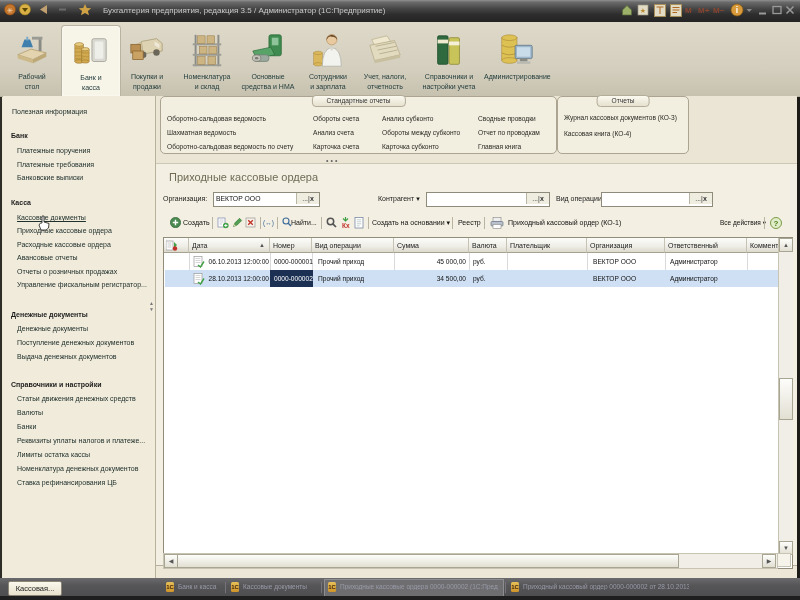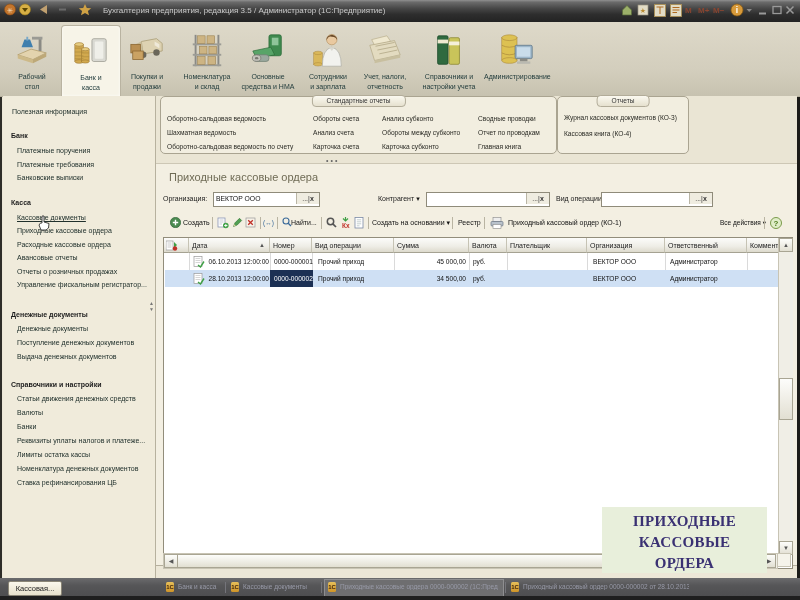--- a/index.html
+++ b/index.html
@@ -431,23 +431,20 @@
     </div>
 
     <div class="abs" style="left:621px;top:389px;width:14px;height:14px;background:#f5f3ea;border:1px solid #c8c4b4;box-sizing:border-box;"></div>
 
     <div class="sb" style="left:7px;top:389px;width:613px;height:14px;"></div>
     <div class="sbtn" style="left:8px;top:390px;width:12px;height:12px;font-size:6px;line-height:12px;">◀</div>
     <div class="sbtn" style="left:606px;top:390px;width:12px;height:12px;font-size:6px;line-height:12px;">▶</div>
     <div class="sbtn" style="left:21px;top:390px;width:500px;height:12px;"></div>
   </div>
 
-  <div class="abs" id="overlay">
-    <div style="margin-top:4px;">ПРИХОДНЫЕ<br>КАССОВЫЕ<br>ОРДЕРА</div>
-  </div>
 
   <div class="abs" id="taskbar">
     <div class="abs" style="left:8px;top:3px;width:52px;height:13px;background:linear-gradient(#faf7ec,#e8e2cd);border:1px solid #8a8576;border-radius:2px;font-size:7.5px;color:#222;text-align:center;line-height:13px;">Кассовая...</div>
     <div class="tkicon" style="left:166px;">1С</div>
     <div class="tktext" style="left:178px;">Банк и касса</div>
     <div class="tksep" style="left:225px;"></div>
     <div class="tkicon" style="left:231px;">1С</div>
     <div class="tktext" style="left:243px;">Кассовые документы</div>
     <div class="tksep" style="left:321px;"></div>
     <div class="abs" style="left:324px;top:1px;width:178px;height:16px;background:#6e6e70;border:1px solid #8e8e90;"></div>

